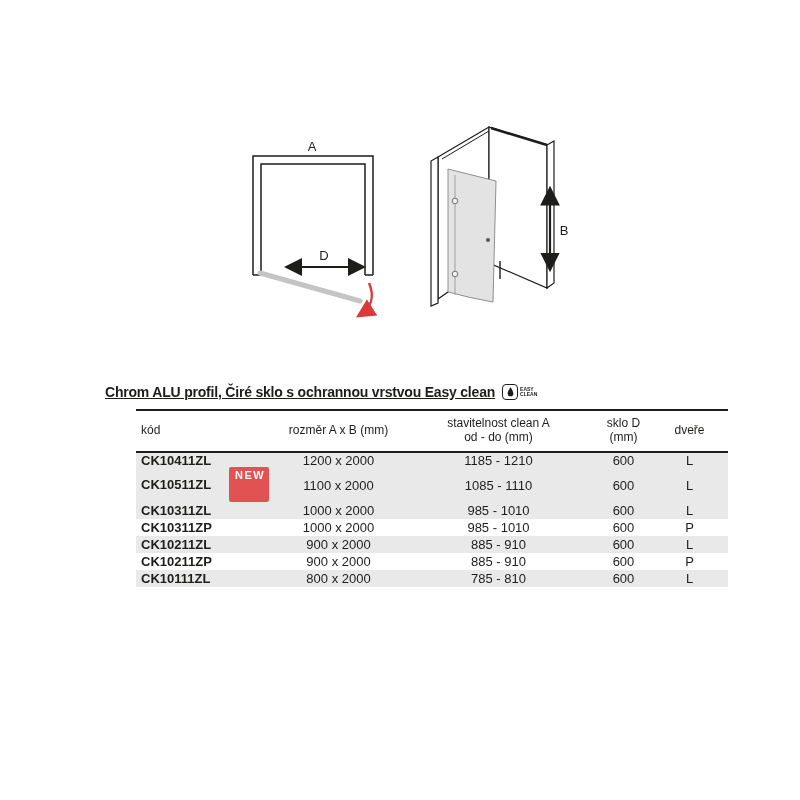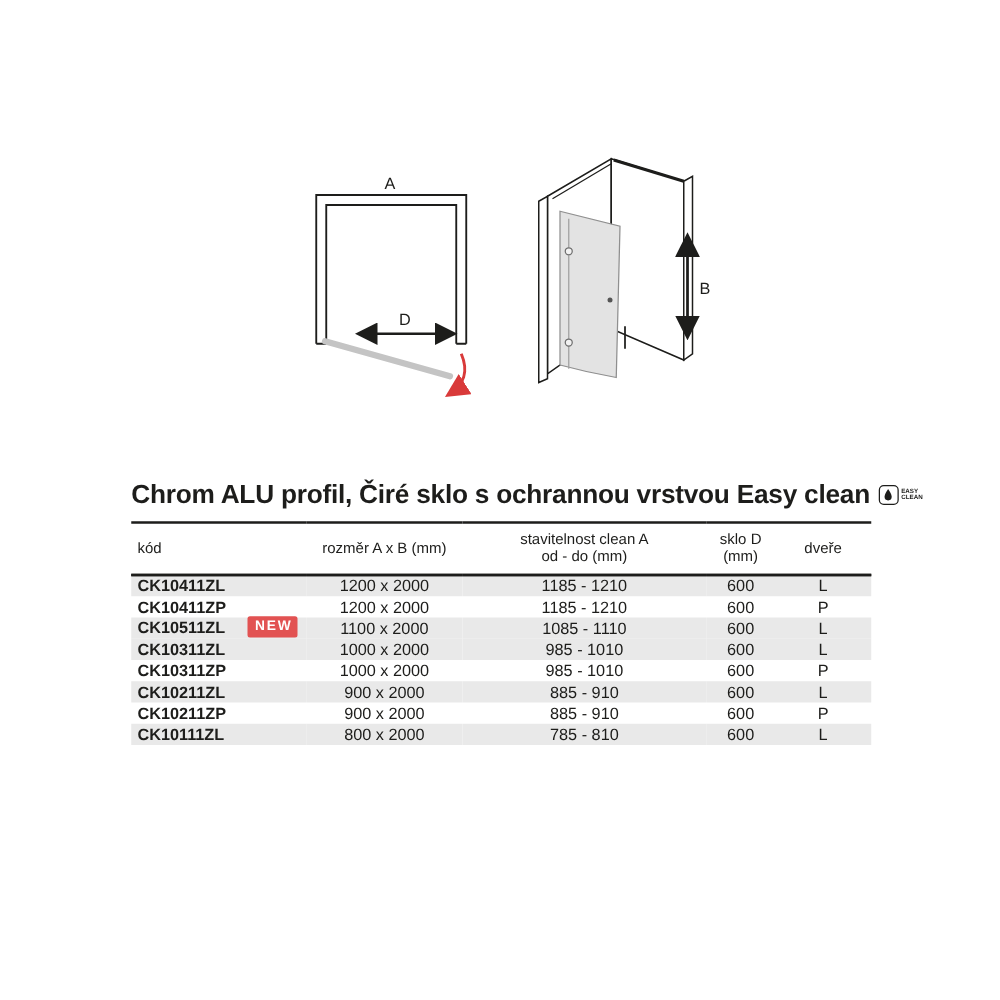--- a/index.html
+++ b/index.html
@@ -31,24 +31,25 @@
     left:105px;
     top:384px;
     width:592px;
   }
   .title-row{
     display:flex;
     align-items:center;
     gap:7px;
   }
   .page-title{
-    font-size:21px;
+    font-size:14px;
     font-weight:bold;
     letter-spacing:-0.2px;
     white-space:nowrap;
+    text-decoration:underline;
   }
   .easyclean{
     display:inline-flex;
     align-items:center;
     gap:2px;
   }
   .easyclean .box{
     width:16px;height:16px;
     border:1.4px solid var(--text);
     border-radius:4px;
@@ -64,20 +65,21 @@
     line-height:1.1;
     letter-spacing:0;
   }
 
   table.spec{
     width:100%;
     border-collapse:collapse;
     margin-top:9px;
     border-top:2px solid var(--text);
     table-layout:fixed;
+    margin-left:31px;
   }
   col.c-kod{width:140px;}
   col.c-rozmer{width:125px;}
   col.c-stavitelnost{width:195px;}
   col.c-vstup{width:55px;}
   col.c-dvere{width:77px;}
   thead th{
     border-bottom:2.5px solid var(--text);
     font-weight:normal;
     font-size:12px;
@@ -104,21 +106,21 @@
   tbody tr.shade{background:var(--row-shade);}
   .kod-text{display:inline-block;min-width:88px;}
   .new-badge{
     display:inline-block;
     background:var(--badge-red);
     color:#ffffff;
     font-size:11px;
     font-weight:bold;
     letter-spacing:1.5px;
     line-height:1;
-    padding:3px 4px 3px 6px;
+    padding:3px 4px 21px 6px;
     border-radius:2px;
     vertical-align:middle;
     margin-top:-2px;
   }
 </style>
 </head>
 <body>
 
 <svg class="diagram diagram-front" viewBox="0 0 145 200">
   <defs>
@@ -213,27 +215,20 @@
       </tr>
     </thead>
     <tbody>
         <tr class="shade">
           <td class="col-kod"><span class="kod-text">CK10411ZL</span></td>
           <td>1200 x 2000</td>
           <td>1185 - 1210</td>
           <td>600</td>
           <td>L</td>
         </tr>
-        <tr>
-          <td class="col-kod"><span class="kod-text">CK10411ZP</span></td>
-          <td>1200 x 2000</td>
-          <td>1185 - 1210</td>
-          <td>600</td>
-          <td>P</td>
-        </tr>
         <tr class="shade">
           <td class="col-kod"><span class="kod-text">CK10511ZL</span><span class="new-badge">NEW</span></td>
           <td>1100 x 2000</td>
           <td>1085 - 1110</td>
           <td>600</td>
           <td>L</td>
         </tr>
         <tr class="shade">
           <td class="col-kod"><span class="kod-text">CK10311ZL</span></td>
           <td>1000 x 2000</td>

